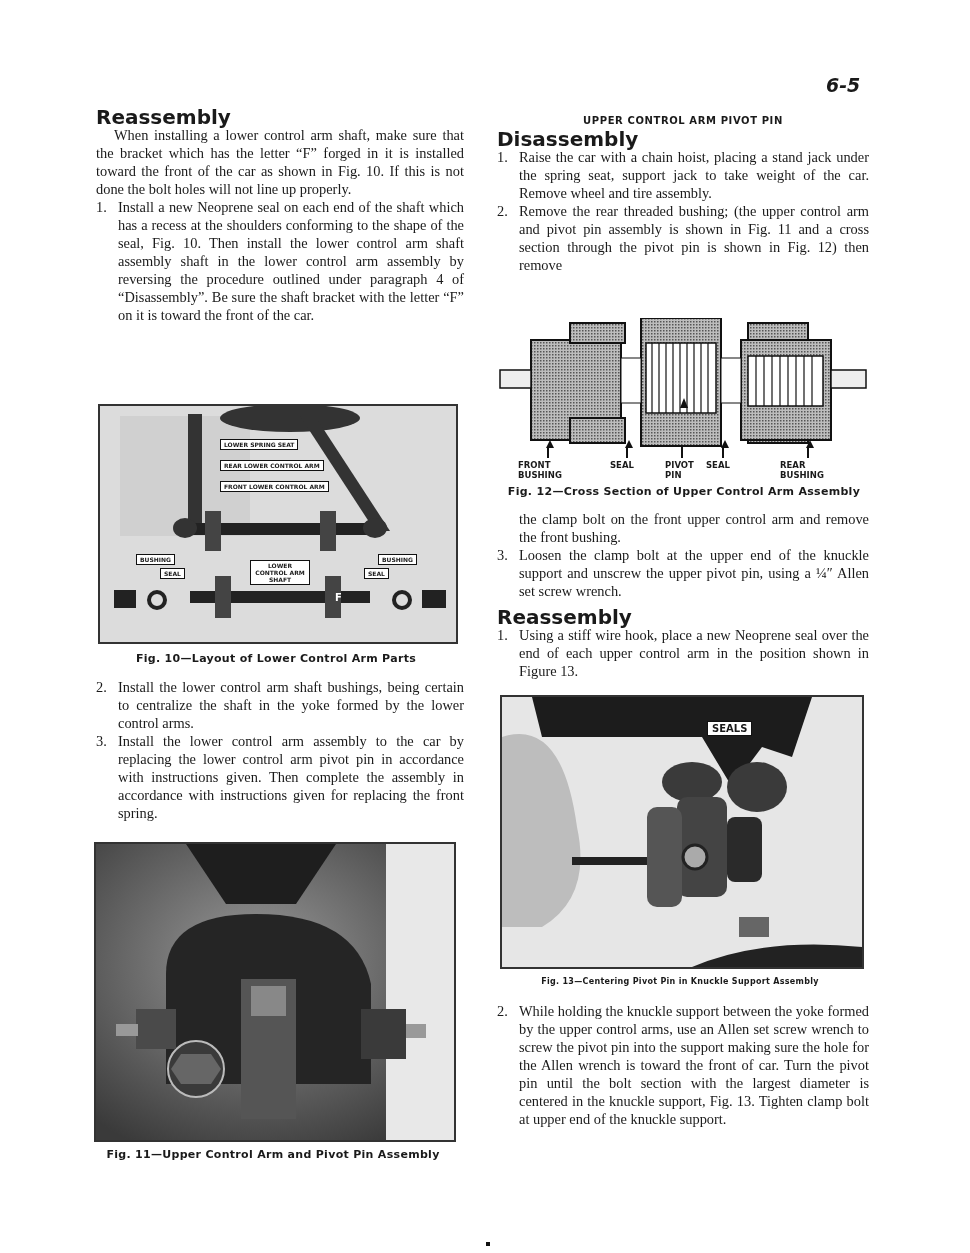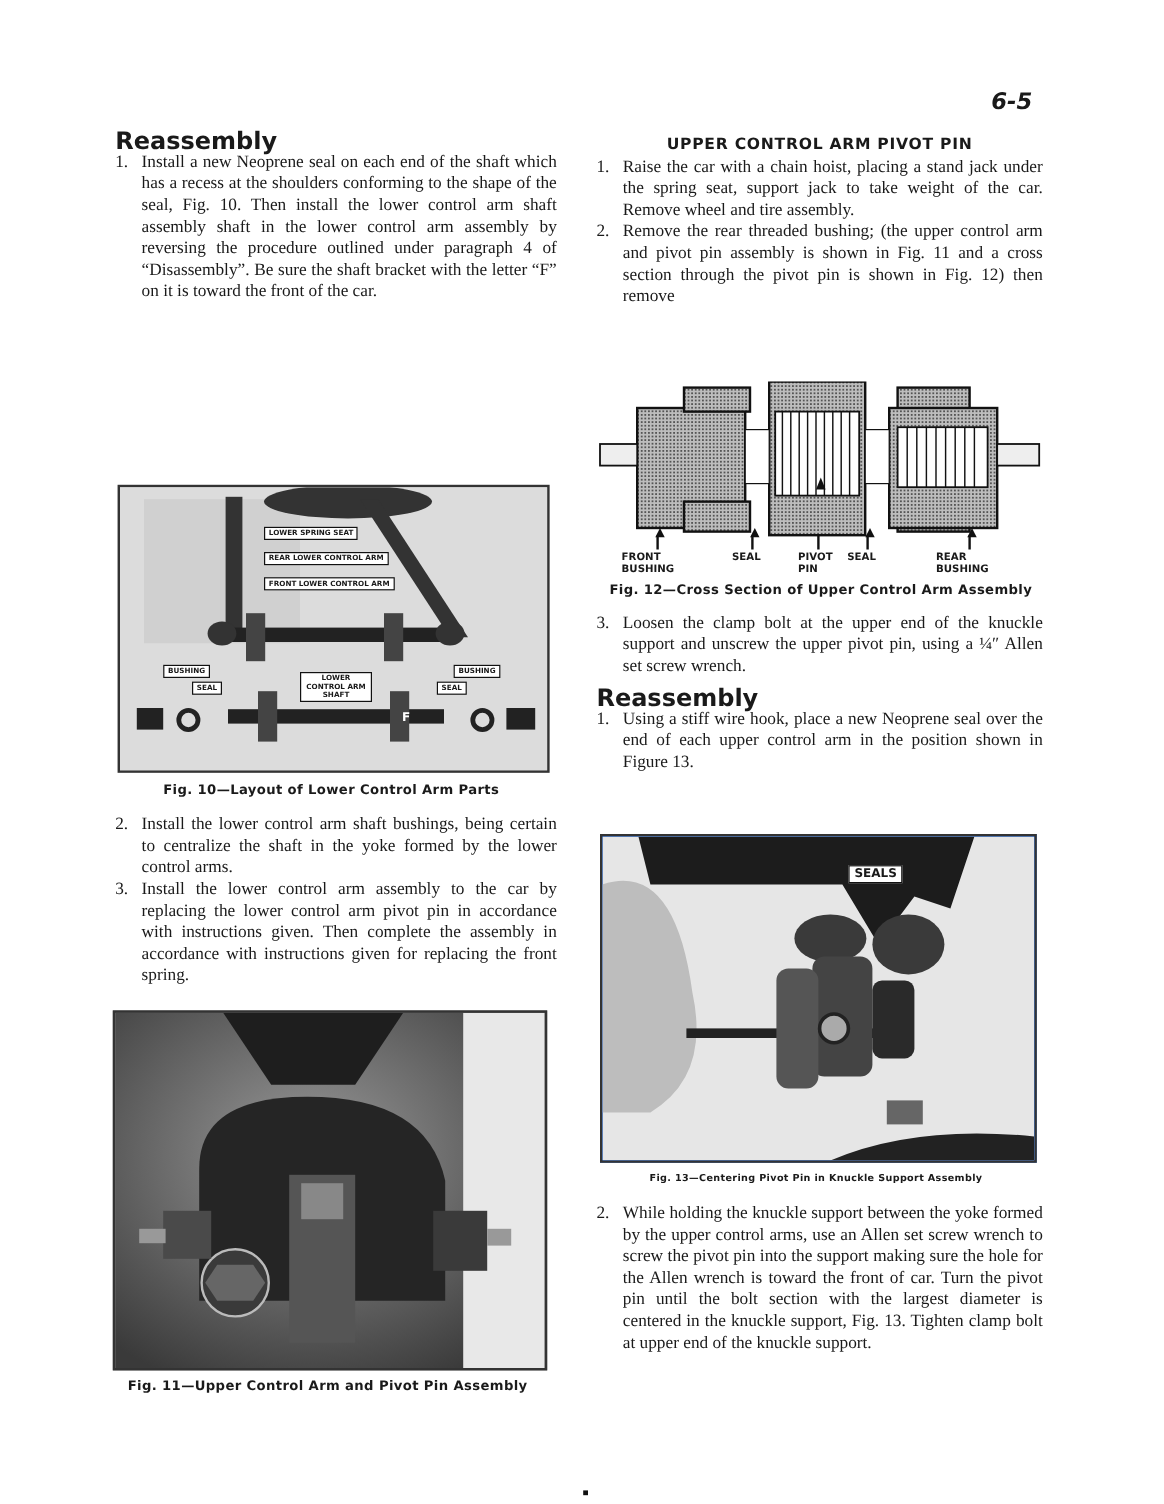--- a/index.html
+++ b/index.html
@@ -4,21 +4,21 @@
 <style>
   html, body { margin:0; padding:0; background:#ffffff; }
   body { width:970px; height:1253px; position:relative; overflow:hidden; color:#1a1a1a;
          font-family:"Liberation Serif","DejaVu Serif",serif; }
   .page-num { position:absolute; left:826px; top:74px; font-family:"DejaVu Sans",sans-serif;
               font-weight:bold; font-style:italic; font-size:19px; }
   .col { position:absolute; }
   .col-left { left:96px; top:108px; width:368px; }
   .col-right { left:497px; top:112px; width:372px; }
   .h-bold { font-family:"DejaVu Sans",sans-serif; font-weight:bold; font-size:20px; margin:0; line-height:18px; }
-  .h-center { font-family:"DejaVu Sans",sans-serif; font-weight:bold; font-size:13px; text-align:center;
+  .h-center { font-family:"DejaVu Sans",sans-serif; font-weight:bold; font-size:10px; text-align:center;
               letter-spacing:0.6px; margin:0; line-height:18px; }
   p.body { font-size:14.4px; line-height:18px; margin:0; text-align:justify; }
   p.indent { text-indent:18px; }
   .item { display:flex; font-size:14.4px; line-height:18px; text-align:justify; }
   .item .num { width:22px; flex:none; }
   .item .txt { flex:1; }
   .figure { position:absolute; border:2px solid #333; overflow:hidden; }
   .caption { position:absolute; font-family:"DejaVu Sans",sans-serif; font-weight:bold; font-size:11px;
              text-align:center; letter-spacing:0.3px; }
   .label-box { position:absolute; background:#fff; border:1px solid #111; font-family:"DejaVu Sans",sans-serif;
@@ -26,20 +26,21 @@
   .xlabel { position:absolute; font-family:"DejaVu Sans",sans-serif; font-weight:bold; font-size:8.5px; text-align:left; line-height:10px; }
   .dot { position:absolute; left:486px; top:1242px; width:4px; height:4px; background:#111; }
 </style>
 </head>
 <body>
 
 <div class="page-num">6-5</div>
 
 <div class="col col-left">
   <h3 class="h-bold">Reassembly</h3>
+  <p class="body indent">When installing a lower control arm shaft, make sure that the bracket which has the letter “F” forged in it is installed toward the front of the car as shown in Fig. 10. If this is not done the bolt holes will not line up properly.</p>
   <div class="item">
     <span class="num">1.</span>
     <span class="txt">Install a new Neoprene seal on each end of the shaft which has a recess at the shoulders conforming to the shape of the seal, Fig. 10. Then install the lower control arm shaft assembly shaft in the lower control arm assembly by reversing the procedure outlined under paragraph 4 of “Disassembly”. Be sure the shaft bracket with the letter “F” on it is toward the front of the car.</span>
   </div>
 </div>
 
 <div class="figure" style="left:98px; top:404px; width:356px; height:236px; background:#e9e9e9;">
   <svg width="356" height="236">
     <rect x="0" y="0" width="356" height="236" fill="#dcdcdc"></rect>
     <rect x="20" y="10" width="130" height="120" fill="#c8c8c8" opacity="0.6"></rect>
@@ -101,20 +102,21 @@
     <rect x="40" y="165" width="40" height="40" fill="#4a4a4a"></rect>
     <rect x="265" y="165" width="45" height="50" fill="#3a3a3a"></rect>
     <rect x="310" y="180" width="20" height="14" fill="#999"></rect>
     <rect x="20" y="180" width="22" height="12" fill="#999"></rect>
   </svg>
 </div>
 <div class="caption" style="left:94px; top:1148px; width:358px;">Fig. 11—Upper Control Arm and Pivot Pin Assembly</div>
 
 <div class="col col-right">
   <h2 class="h-center">UPPER CONTROL ARM PIVOT PIN</h2>
+  <h3 class="h-bold">Disassembly</h3>
   <div class="item">
     <span class="num">1.</span>
     <span class="txt">Raise the car with a chain hoist, placing a stand jack under the spring seat, support jack to take weight of the car. Remove wheel and tire assembly.</span>
   </div>
   <div class="item">
     <span class="num">2.</span>
     <span class="txt">Remove the rear threaded bushing; (the upper control arm and pivot pin assembly is shown in Fig. 11 and a cross section through the pivot pin is shown in Fig. 12) then remove</span>
   </div>
 </div>
 
@@ -177,32 +179,33 @@
   </g>
 </svg>
 <div class="xlabel" style="left:518px; top:460px; width:60px;">FRONT BUSHING</div>
 <div class="xlabel" style="left:610px; top:460px; width:40px;">SEAL</div>
 <div class="xlabel" style="left:665px; top:460px; width:40px;">PIVOT PIN</div>
 <div class="xlabel" style="left:706px; top:460px; width:40px;">SEAL</div>
 <div class="xlabel" style="left:780px; top:460px; width:60px;">REAR BUSHING</div>
 <div class="caption" style="left:498px; top:485px; width:372px;">Fig. 12—Cross Section of Upper Control Arm Assembly</div>
 
 <div class="col" style="left:497px; top:510px; width:372px;">
+  <p class="body" style="padding-left:22px;">the clamp bolt on the front upper control arm and remove the front bushing.</p>
   <div class="item">
     <span class="num">3.</span>
     <span class="txt">Loosen the clamp bolt at the upper end of the knuckle support and unscrew the upper pivot pin, using a ¼″ Allen set screw wrench.</span>
   </div>
   <h3 class="h-bold" style="margin-top:8px;">Reassembly</h3>
   <div class="item">
     <span class="num">1.</span>
     <span class="txt">Using a stiff wire hook, place a new Neoprene seal over the end of each upper control arm in the position shown in Figure 13.</span>
   </div>
 </div>
 
-<div class="figure" style="left:500px; top:695px; width:360px; height:270px; background:#3b82f6;">
+<div class="figure" style="left:500px; top:695px; width:360px; height:270px; background:#86efac;">
   <svg width="360" height="270">
     <rect width="360" height="270" fill="#e6e6e6"></rect>
     <path d="M30,0 L310,0 L290,60 L260,50 L230,90 L200,40 L40,40 Z" fill="#1c1c1c"></path>
     <path d="M0,40 Q60,20 75,130 Q90,200 40,230 L0,230 Z" fill="#bdbdbd"></path>
     <rect x="70" y="160" width="180" height="8" fill="#222"></rect>
     <ellipse cx="190" cy="85" rx="30" ry="20" fill="#3a3a3a"></ellipse>
     <ellipse cx="255" cy="90" rx="30" ry="25" fill="#3a3a3a"></ellipse>
     <rect x="175" y="100" width="50" height="100" rx="10" fill="#444"></rect>
     <rect x="225" y="120" width="35" height="65" rx="8" fill="#2a2a2a"></rect>
     <rect x="145" y="110" width="35" height="100" rx="10" fill="#555"></rect>

